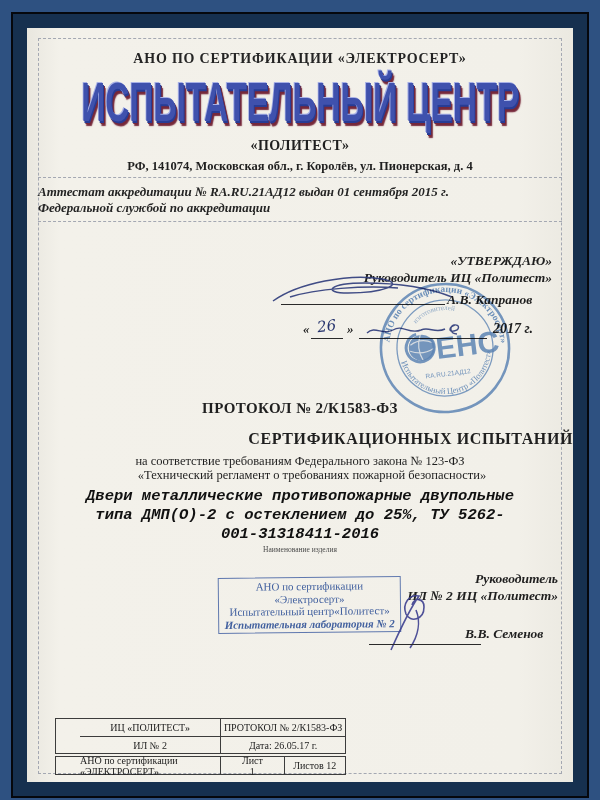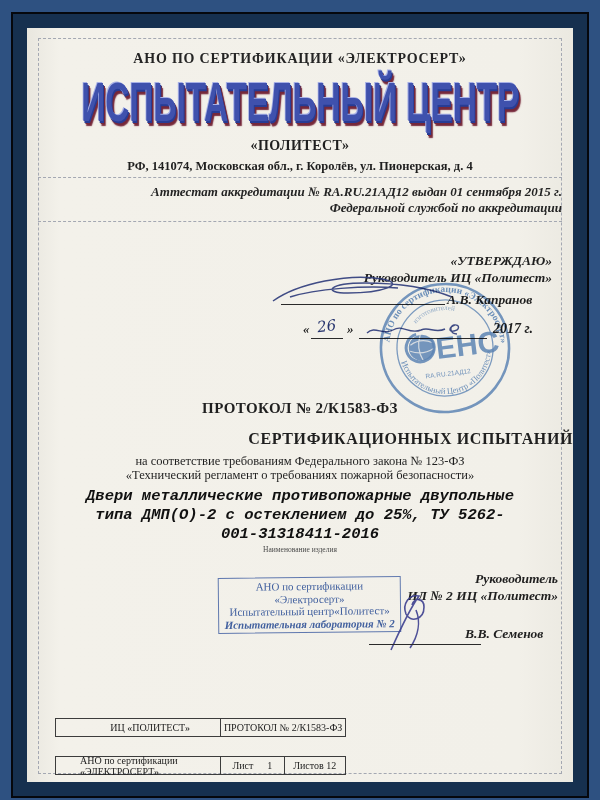--- a/index.html
+++ b/index.html
@@ -25,21 +25,21 @@
   .big-title { display:inline-block; font-family:"Liberation Sans",sans-serif;
     font-weight:bold; font-size:37px; letter-spacing:0px;
     transform:scale(.9,1.5); transform-origin:50% 50%;
     color:#3f51ad;
     text-shadow:-1px -1px 0 #a7b0e6, 1px 1px 0 #273c95, 2px 2px 0 #76283a, 3px 3px 1px #76283a; }
   .politest { margin-top:3px; font-size:14px; font-weight:bold; letter-spacing:.5px; }
   .address { margin-top:5px; font-size:12.5px; font-weight:bold; }
 
   
   .sec-accred { position:absolute; left:11px; top:150px; width:524px; height:44px;
-    border-bottom:1px dashed #a4a8b2; text-align:right; padding-top:6px;
+    border-bottom:1px dashed #a4a8b2; text-align:left; padding-top:6px;
     font-size:13px; font-weight:bold; font-style:italic; line-height:16px; color:#242424; }
 
   
   .approval { position:absolute; top:224px; right:21px; text-align:right;
     font-size:13.5px; font-weight:bold; font-style:italic; line-height:17px; }
   .sig-kapranov { position:absolute; left:243px; top:243px; }
   .kapranov-line { position:absolute; left:254px; top:276px; width:164px; border-bottom:1.2px solid #2a2a2a; }
   .kapranov-name { position:absolute; left:420px; top:264px; font-size:13.5px; font-weight:bold; font-style:italic; }
   .date-q1 { position:absolute; left:276px; top:293px; font-size:13px; font-weight:bold; font-style:italic; }
   .date-day { position:absolute; left:290px; top:289px; font-size:15px; font-style:italic; color:#27356f;
@@ -53,21 +53,21 @@
   
   .round-stamp { position:absolute; left:349px; top:251px; width:138px; height:138px;
     transform:rotate(-7deg); mix-blend-mode:multiply; opacity:.88; }
 
   
   .t-protocol { position:absolute; left:0; top:372px; width:100%; text-align:center;
     font-size:15px; font-weight:bold; letter-spacing:.4px; }
   .t-cert { position:absolute; left:0; top:402px; width:100%; text-align:right;
     font-size:16px; font-weight:bold; letter-spacing:.6px; }
   .t-basis1 { position:absolute; left:0; top:426px; width:100%; text-align:center; font-size:12.5px; }
-  .t-basis2 { position:absolute; left:0; top:440px; width:100%; text-align:center; font-size:12.5px; }
+  .t-basis2 { position:absolute; left:12px; top:440px; width:100%; text-align:center; font-size:12.5px; }
 
   
   .product { position:absolute; left:0; top:459px; width:100%; text-align:center;
     font-family:"Liberation Mono",monospace; font-weight:bold; font-style:italic;
     font-size:15.5px; line-height:19px; color:#111; }
   .product-caption { position:absolute; left:0; top:517px; width:100%; text-align:center;
     font-size:7.5px; color:#4a4a4a; }
 
   
   .lab-box { position:absolute; left:191px; top:549px; width:183px; height:56px;
@@ -84,21 +84,21 @@
   .semenov-name { position:absolute; left:438px; top:598px; font-size:13.5px; font-weight:bold; font-style:italic; }
 
   
   .ftable { position:absolute; left:28px; width:291px; border:1px solid #3c3c3c; font-size:10px; color:#222;padding-left:24px; }
   .ftable.top { top:690px; }
   .ftable.bot { top:728px; }
   .frow { display:flex; height:17px; }
   .frow + .frow { border-top:1px solid #3c3c3c; }
   .fcell { display:flex; align-items:center; justify-content:center; height:100%; }
   .fcell + .fcell { border-left:1px solid #3c3c3c; }
-  .w1 { width:153px; } .w2 { width:136px; } .w3 { width:69px; } .w4 { width:67px; }
+  .w1 { width:153px; } .w2 { width:136px; } .w3 { width:69px;flex-direction:column; } .w4 { width:67px; }
   .sheet-gap { display:inline-block; width:14px; }
 </style>
 </head>
 <body>
 
 <div class="frame">
   <div class="paper">
     <div class="page-frame"></div>
 
     <div class="sec-header">
@@ -191,20 +191,24 @@
       <path d="M8 60 C 16 42, 26 20, 36 6 C 26 4, 19 14, 23 24 C 27 33, 41 30, 41 17 C 41 8, 31 7, 29 15 M33 20 C 38 32, 35 46, 27 58" fill="none" stroke="#3d3f8f" stroke-width="1.6" opacity=".9"></path>
     </svg>
     <div class="semenov-line"></div>
     <div class="semenov-name">В.В. Семенов</div>
 
     <div class="ftable top">
       <div class="frow">
         <div class="fcell w1">ИЦ «ПОЛИТЕСТ»</div>
         <div class="fcell w2">ПРОТОКОЛ  № 2/К1583-ФЗ</div>
       </div>
+      <div class="frow">
+        <div class="fcell w1">ИЛ № 2</div>
+        <div class="fcell w2">Дата: 26.05.17 г.</div>
+      </div>
     </div>
     <div class="ftable bot">
       <div class="frow">
         <div class="fcell w1">АНО по сертификации  «ЭЛЕКТРОСЕРТ»</div>
         <div class="fcell w3">
           <span>Лист</span>
             <span class="sheet-gap"></span>
             <span>1</span>
         </div>
         <div class="fcell w4">Листов 12</div>

